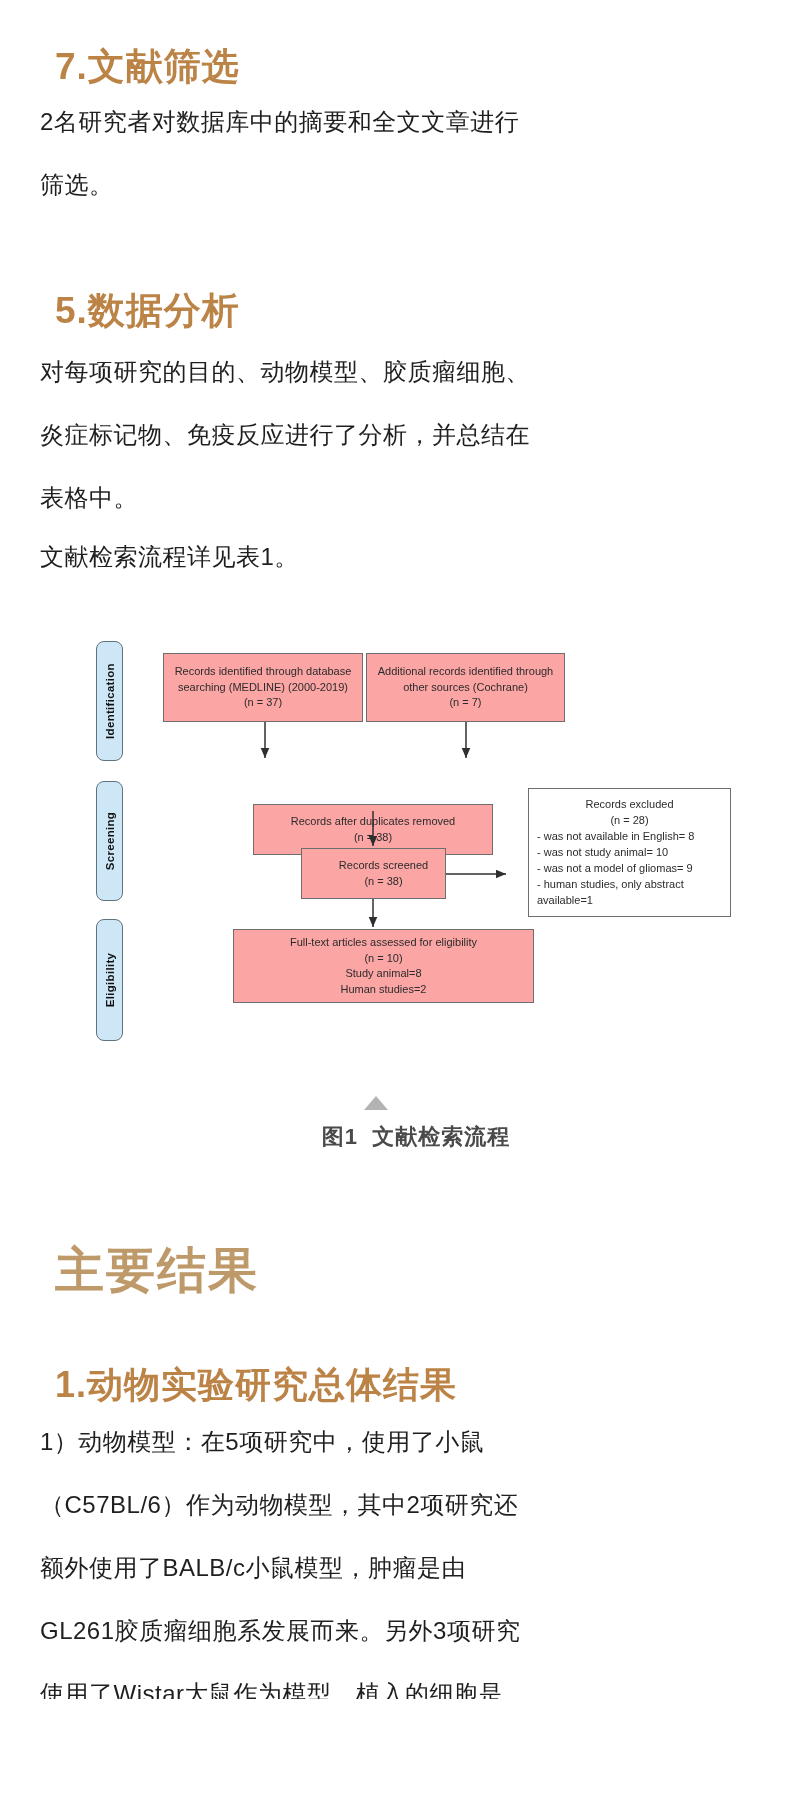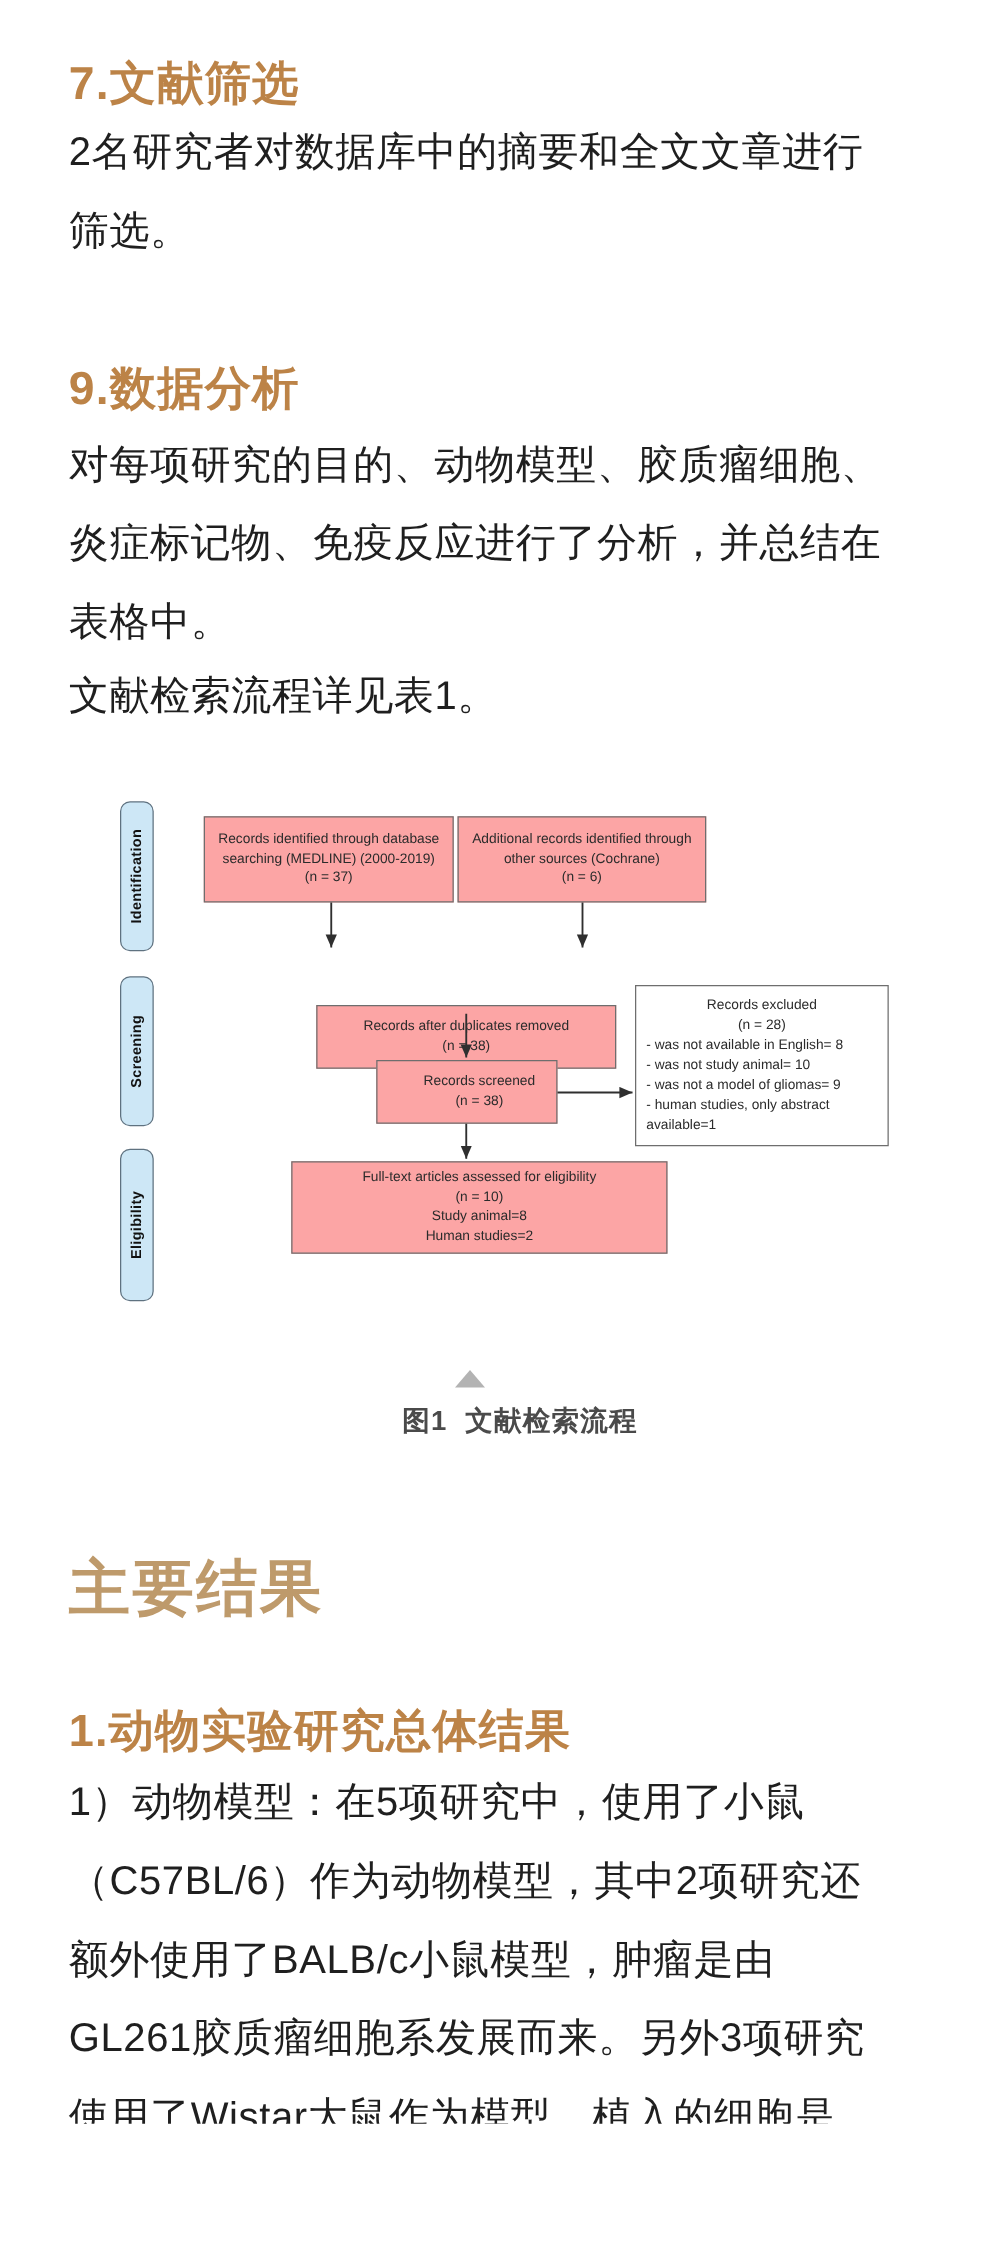--- a/index.html
+++ b/index.html
@@ -18,23 +18,23 @@
     left: 55px;
     font-size: 37px;
     font-weight: bold;
     color: var(--accent-orange, #bc8347);
     line-height: 46px;
     letter-spacing: 1px;
     white-space: pre;
   }
   .body-block {
     position: absolute;
-    left: 55px;
+    left: 40px;
     width: 700px;
-    font-size: 32px;
+    font-size: 24px;
     line-height: 63px;
     color: var(--body-text, #1f1f1f);
     letter-spacing: 0.5px;
     white-space: pre-line;
   }
   .h-gold {
     position: absolute;
     left: 55px;
     font-family: "Liberation Serif", serif;
     font-size: 49px;
@@ -77,20 +77,21 @@
     white-space: pre-line;
   }
   .fbox-excluded {
     position: absolute;
     background: #ffffff;
     border: 1.5px solid var(--box-border, #6e6e6e);
     color: var(--box-text, #2b2b2b);
     font-size: 11px;
     line-height: 16px;
     padding: 7px 8px 0 8px;
+    margin-left: 20px;
   }
   .fbox-excluded .ex-title { text-align: center; white-space: pre-line; }
   .fbox-excluded .ex-items { text-align: left; white-space: pre-line; }
   .arrow-layer {
     position: absolute;
     left: 0; top: 0;
     width: 800px; height: 1804px;
     pointer-events: none;
   }
   
@@ -121,21 +122,21 @@
 </style>
 </head>
 <body>
 
 <div class="page">
 
   <div class="h-orange" style="top:44px;">7.文献筛选</div>
   <div class="body-block" style="top:90px;">2名研究者对数据库中的摘要和全文文章进行
 筛选。</div>
 
-  <div class="h-orange" style="top:288px;">9.数据分析</div>
+  <div class="h-orange" style="top:288px;">5.数据分析</div>
   <div class="body-block" style="top:340px;">对每项研究的目的、动物模型、胶质瘤细胞、
 炎症标记物、免疫反应进行了分析，并总结在
 表格中。</div>
   <div class="body-block" style="top:525px;">文献检索流程详见表1。</div>
 
   <div>
 
     <div class="stage" style="left:96px; top:641px; height:120px;">
       <span>Identification</span>
     </div>
@@ -144,21 +145,21 @@
     </div>
     <div class="stage" style="left:96px; top:919px; height:122px;">
       <span>Eligibility</span>
     </div>
 
     <div class="fbox" style="left:163px; top:653px; width:200px; height:69px;">Records identified through database
 searching (MEDLINE) (2000-2019)
 (n = 37)</div>
     <div class="fbox" style="left:366px; top:653px; width:199px; height:69px;">Additional records identified through
 other sources (Cochrane)
-(n = 6)</div>
+(n = 7)</div>
     <div class="fbox" style="left:253px; top:804px; width:240px; height:51px;">Records after duplicates removed
 (n = 38)</div>
     <div class="fbox-excluded" style="left:508px; top:788px; width:203px; height:129px;">
       <div class="ex-title">Records excluded
 (n = 28)</div>
       <div class="ex-items">- was not available in English= 8
 - was not study animal= 10
 - was not a model of gliomas= 9
 - human studies, only abstract
 available=1</div>

